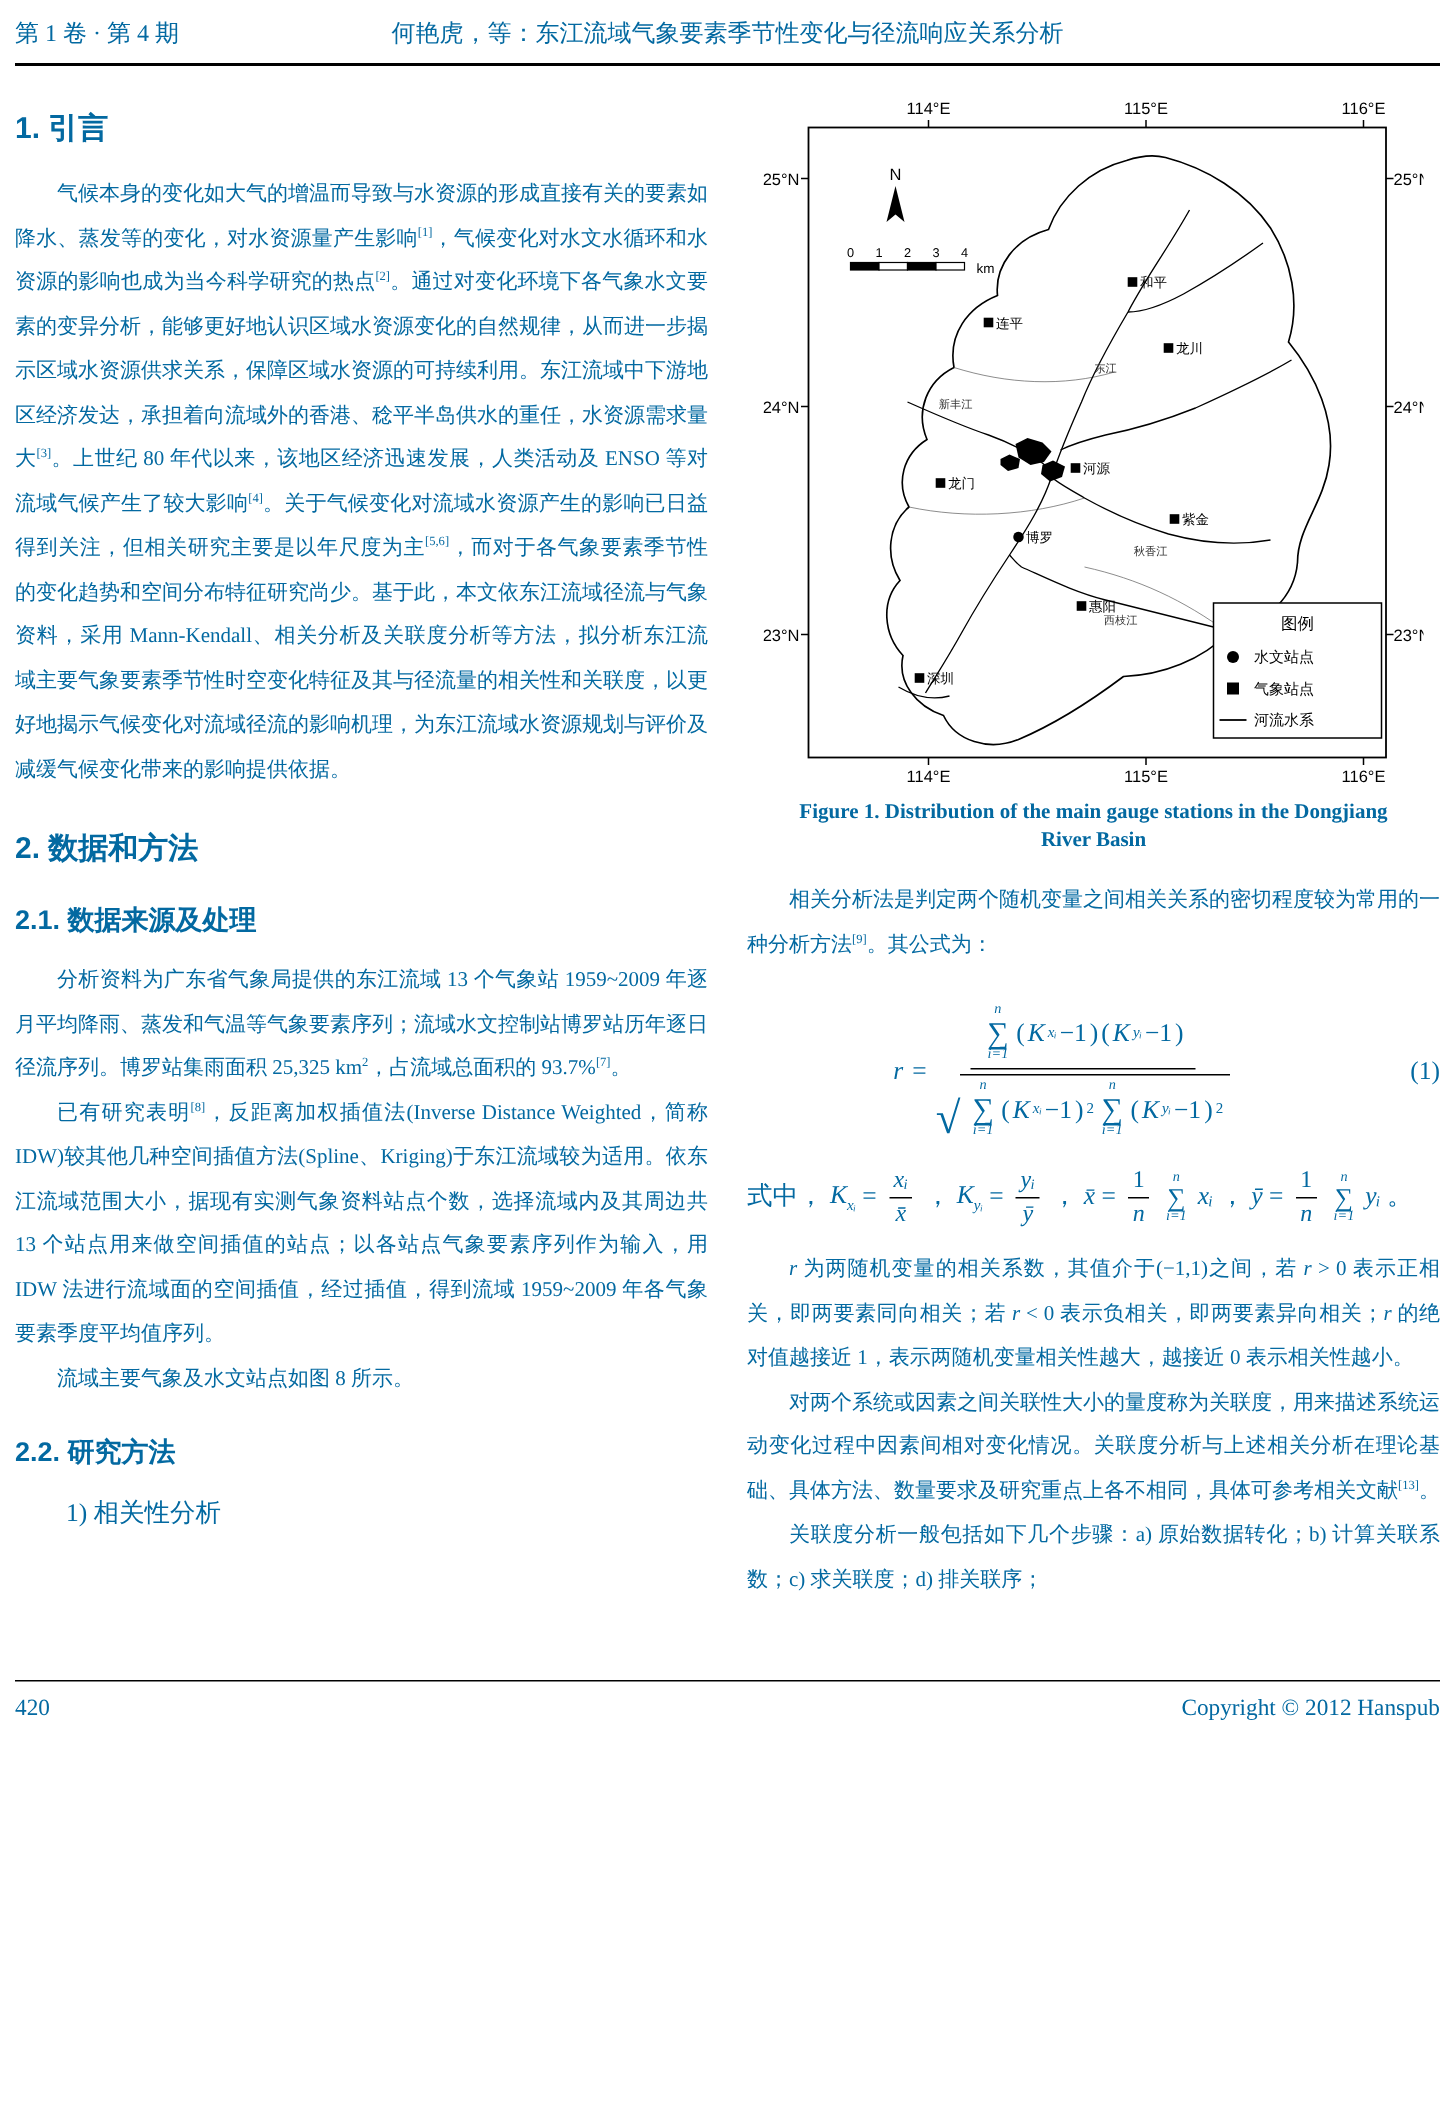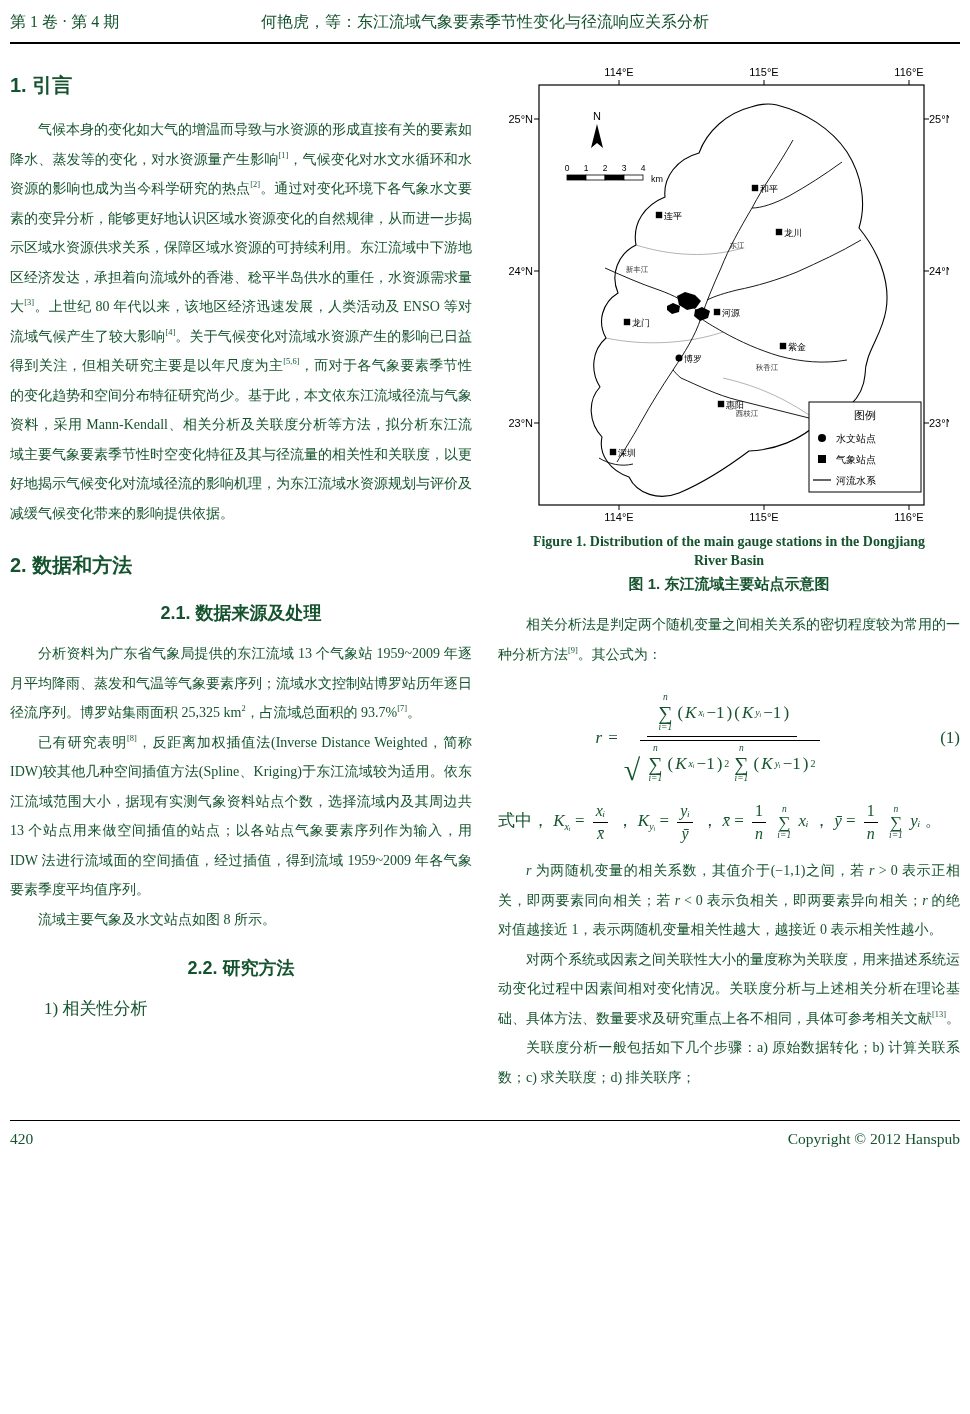--- a/index.html
+++ b/index.html
@@ -1,31 +1,31 @@
 <!DOCTYPE html>
 <html lang="zh"><head>
 <meta charset="utf-8">
 <style>
   html,body{margin:0;padding:0;background:#ffffff;}
   .page{
     width:970px;height:1158px;box-sizing:border-box;
     padding:8px 10px 0;position:relative;overflow:hidden;
-    font-family:"Liberation Serif","DejaVu Serif",serif;color:#14532d;background:#fff;
+    font-family:"Liberation Serif","DejaVu Serif",serif;color:#0369a1;background:#fff;
   }
   
   .header{position:relative;text-align:center;font-size:16px;padding:4px 0 9px;border-bottom:2px solid #000;}
   .header .issue{position:absolute;left:0;top:4px;}
   
   .content{display:flex;gap:26px;margin-top:14px;}
   .col{width:462px;flex:0 0 462px;}
   
   .para{font-size:14px;line-height:29.5px;text-align:justify;text-indent:2em;margin:0;}
   .item-line{font-size:17px;line-height:29.5px;text-indent:2em;margin:8px 0 0;}
   .h-sec{font-family:"Liberation Sans","DejaVu Sans",sans-serif;font-weight:bold;font-size:20px;margin:24px 0 16px;}
-  .h-sub{font-family:"Liberation Sans","DejaVu Sans",sans-serif;font-weight:bold;font-size:18px;margin:22px 0 14px;text-align:center;}
+  .h-sub{font-family:"Liberation Sans","DejaVu Sans",sans-serif;font-weight:bold;font-size:18px;margin:22px 0 14px;}
   .h-first{margin-top:14px;}
   sup{font-size:0.6em;line-height:0;}
   i{font-style:italic;}
   
   .figure-block{margin:2px 0 0;}
   #basin-map{display:block;margin:0 auto;font-family:"Liberation Sans","DejaVu Sans",sans-serif;}
   .fig-caption{text-align:center;margin:2px 0 16px;}
   .cap-en{font-weight:bold;font-size:14px;line-height:19px;padding:0 28px;}
   .cap-zh{font-family:"Liberation Sans","DejaVu Sans",sans-serif;font-weight:bold;font-size:15px;margin-top:5px;}
   
@@ -174,21 +174,20 @@
               <text x="327" y="381.5" font-size="10" text-anchor="start" fill="#000">水文站点</text>
               <rect x="309" y="395" width="8" height="8" fill="#000"></rect>
               <text x="327" y="402.5" font-size="10" text-anchor="start" fill="#000">气象站点</text>
               <line x1="304" y1="420" x2="322" y2="420" stroke="#000" stroke-width="1.2"></line>
               <text x="327" y="423.5" font-size="10" text-anchor="start" fill="#000">河流水系</text>
             </g>
         </svg>
 
         <div class="fig-caption">
           <div class="cap-en">Figure 1. Distribution of the main gauge stations in the Dongjiang River Basin</div>
-          <div class="cap-zh">图 1. 东江流域主要站点示意图</div>
         </div>
       </div>
 
       <p class="para">相关分析法是判定两个随机变量之间相关关系的密切程度较为常用的一种分析方法<sup>[9]</sup>。其公式为：</p>
 
       <div class="equation-row">
         <div class="eq-body">
           <span class="mi">r</span>
           <span>=</span>
           <span class="bfrac">

